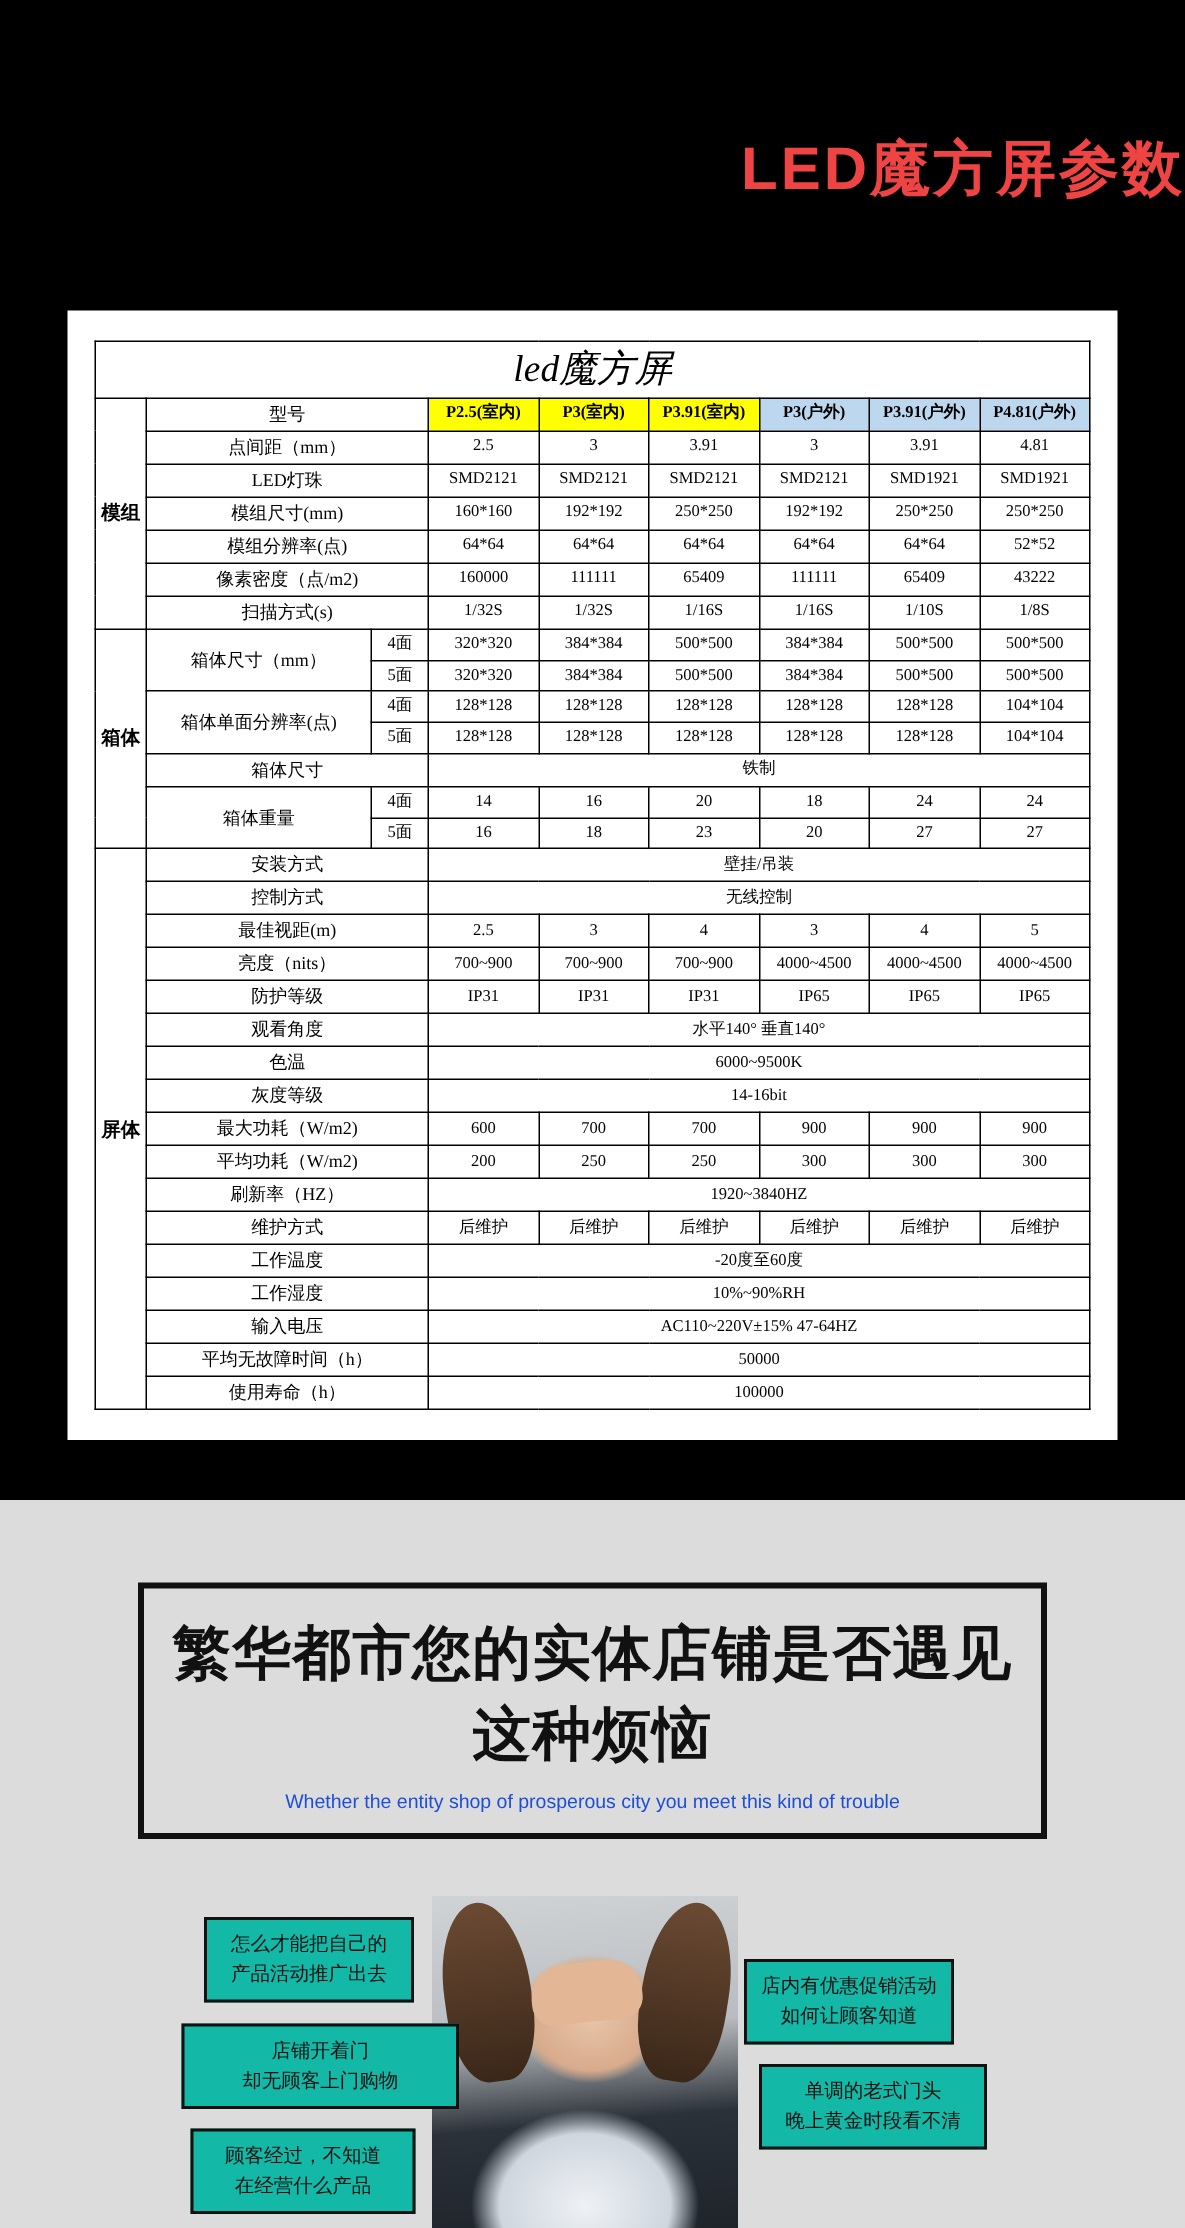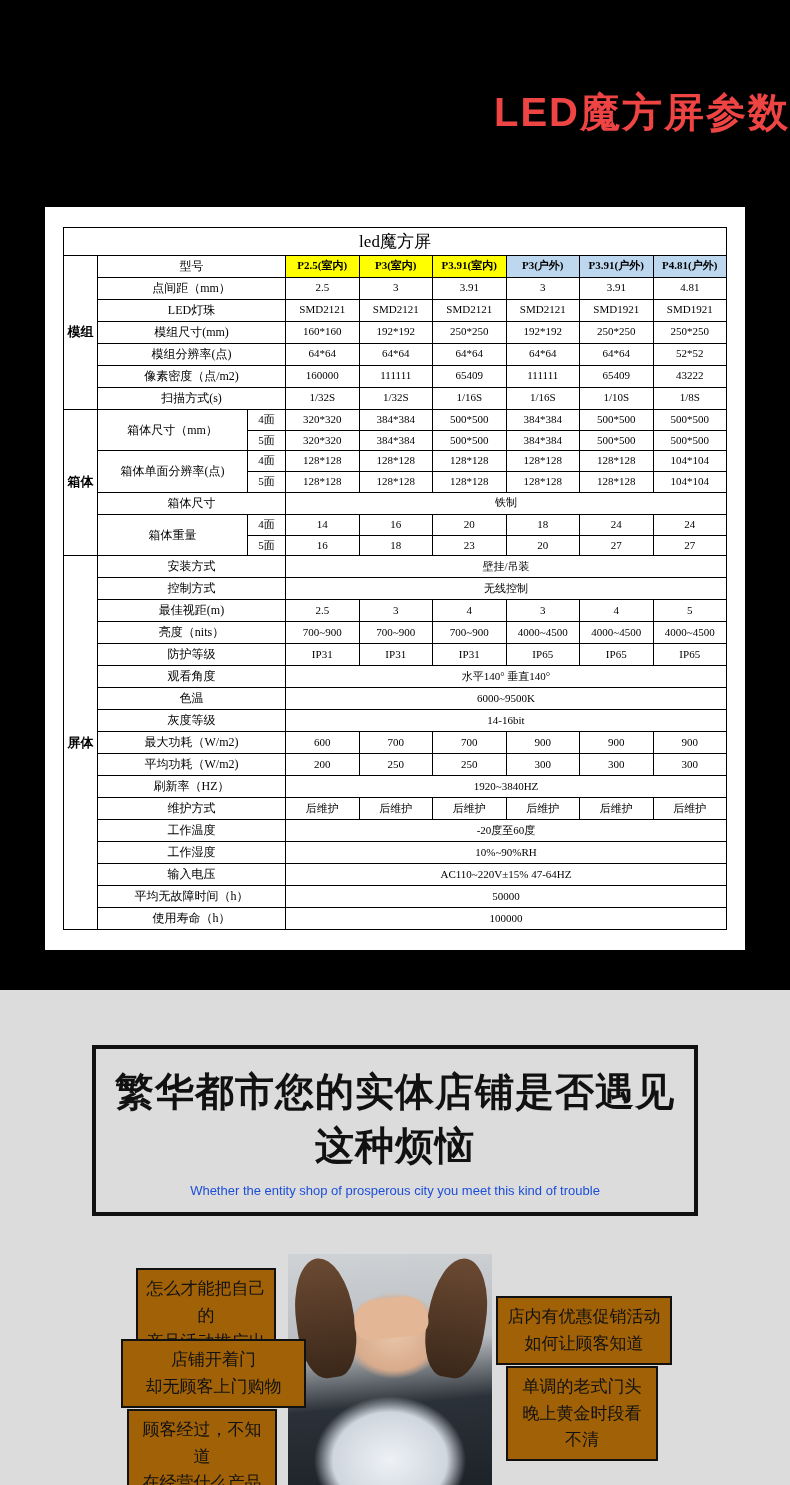--- a/index.html
+++ b/index.html
@@ -40,23 +40,24 @@
   table.spec td {
     border: 1px solid #000;
     text-align: center;
     vertical-align: middle;
     padding: 3px 1px;
     line-height: 1.25;
     font-family: "Liberation Serif", serif;
   }
   td.cn { font-family: "Liberation Sans", sans-serif; }
   .caption-cell {
-    font-size: 17px;
+    font-size: 25px;
     padding: 10px 0;
     font-family: "Liberation Sans", sans-serif;
+    font-style: italic;
   }
   .group-cell {
     font-size: 13px;
     font-weight: 700;
     width: 34px;
     font-family: "Liberation Sans", sans-serif;
   }
   .rowlabel {
     font-size: 12px;
     font-family: "Liberation Sans", sans-serif;
@@ -127,32 +128,32 @@
     top: 44px;
     width: 74px;
     height: 40px;
     background: #e3b695;
     border-radius: 22px 22px 14px 14px;
     transform: rotate(-6deg);
   }
   .callout {
     position: absolute;
     border: 2px solid #111;
-    background: #a16207;
+    background: #14b8a6;
     color: #111;
-    font-size: 17px;
+    font-size: 13px;
     line-height: 1.55;
     text-align: center;
     padding: 6px 8px;
     font-family: "Liberation Sans", sans-serif;
   }
   .c1 { left: 136px; top: 14px;  width: 140px; }
   .c2 { left: 121px; top: 85px;  width: 185px; font-family: Liberation Serif, serif; }
   .c3 { left: 127px; top: 155px; width: 150px; }
-  .c4 { left: 496px; top: 42px;  width: 176px; }
+  .c4 { left: 496px; top: 42px;  width: 140px; }
   .c5 { left: 506px; top: 112px; width: 152px; }
   .footer-pad { height: 36px; background: #dcdcdc; }
 </style>
 </head>
 <body>
 
 <div class="page">
 
   <section class="spec-section">
     <h1 class="spec-title">LED魔方屏参数</h1>

